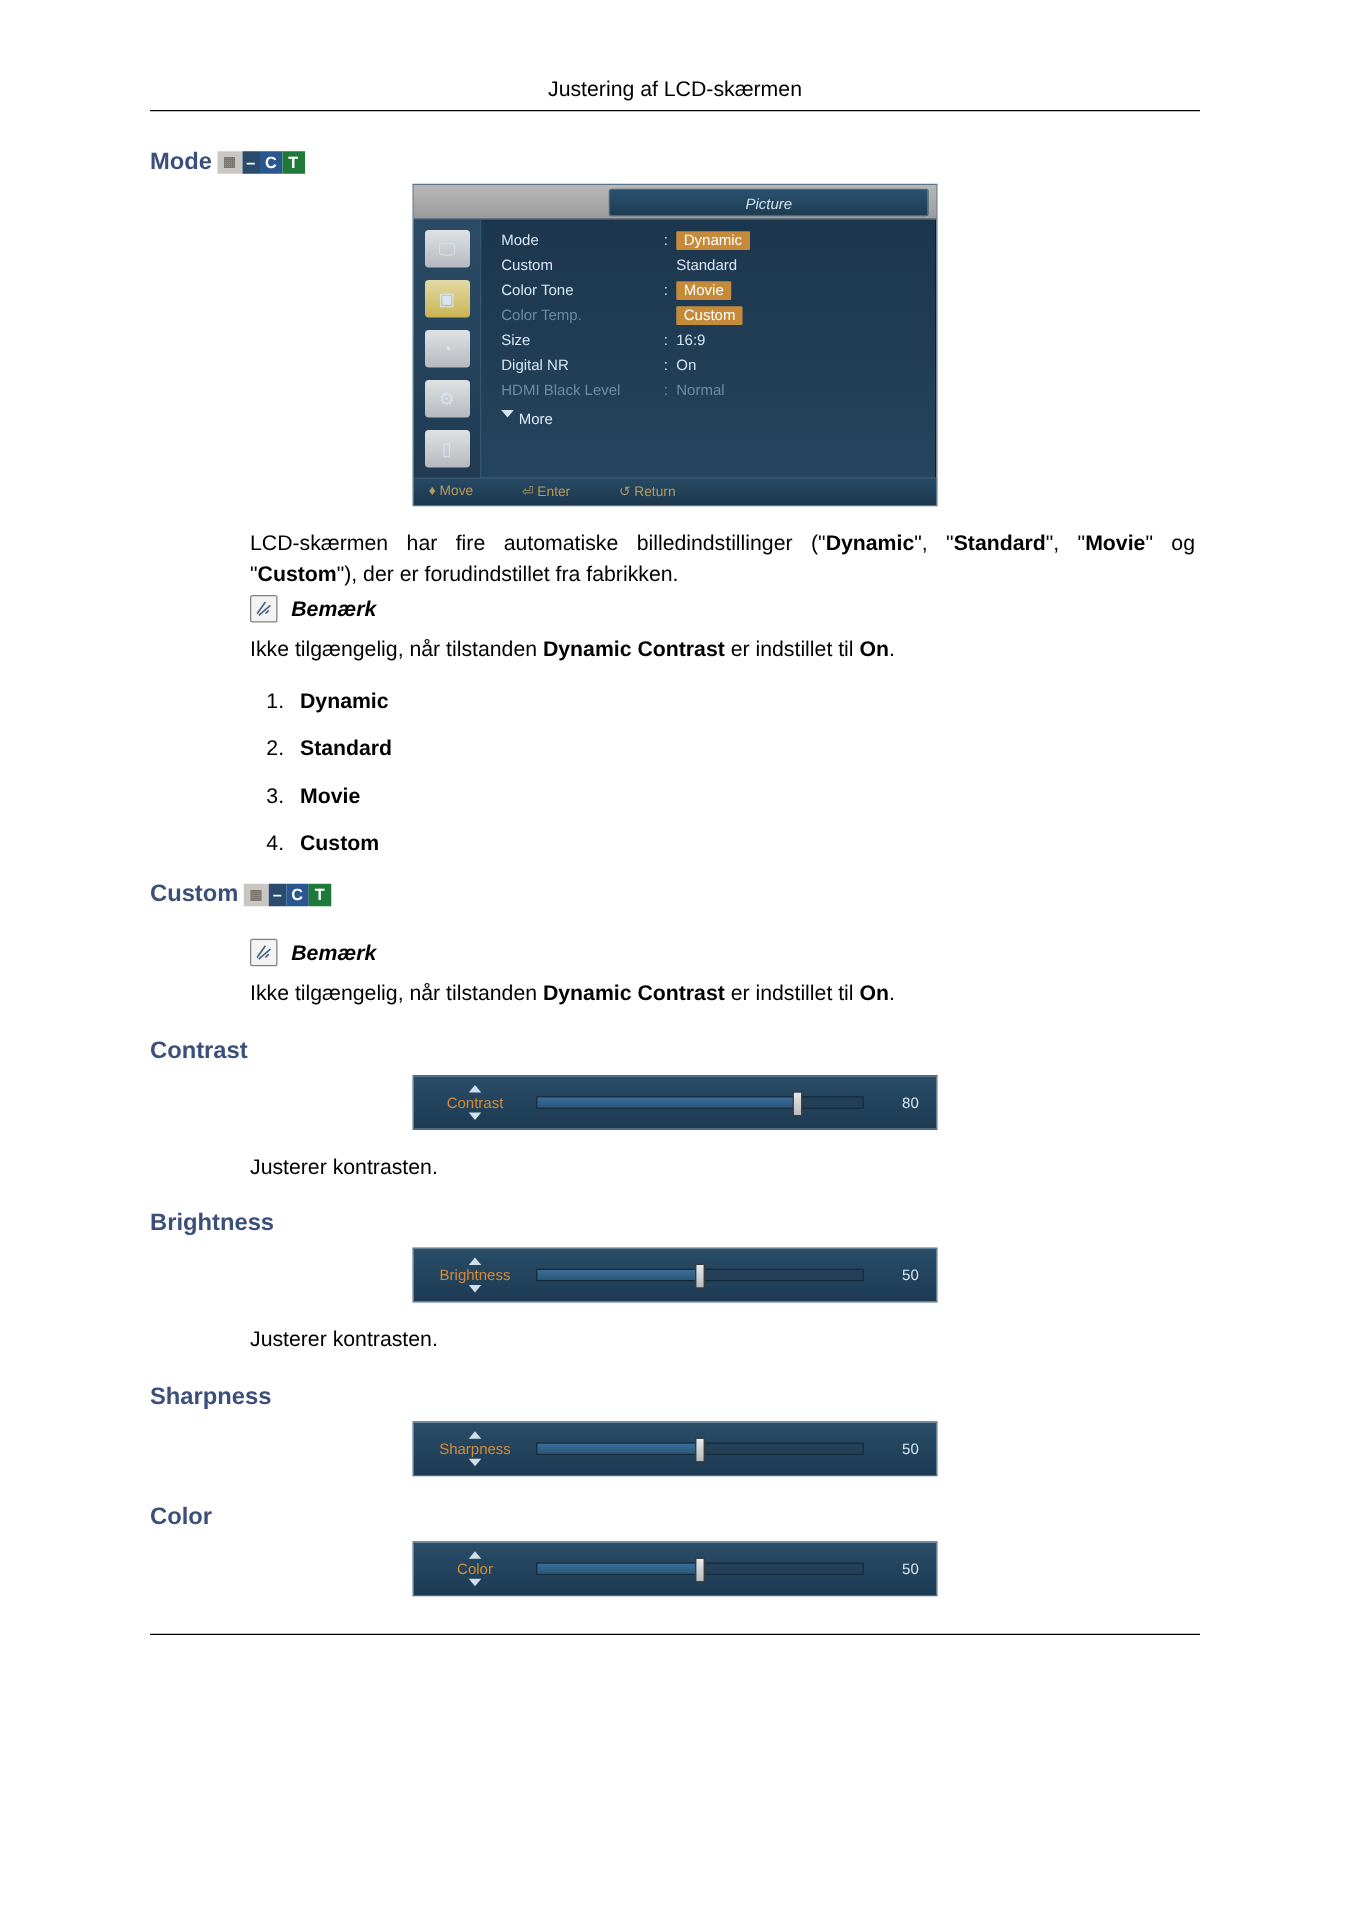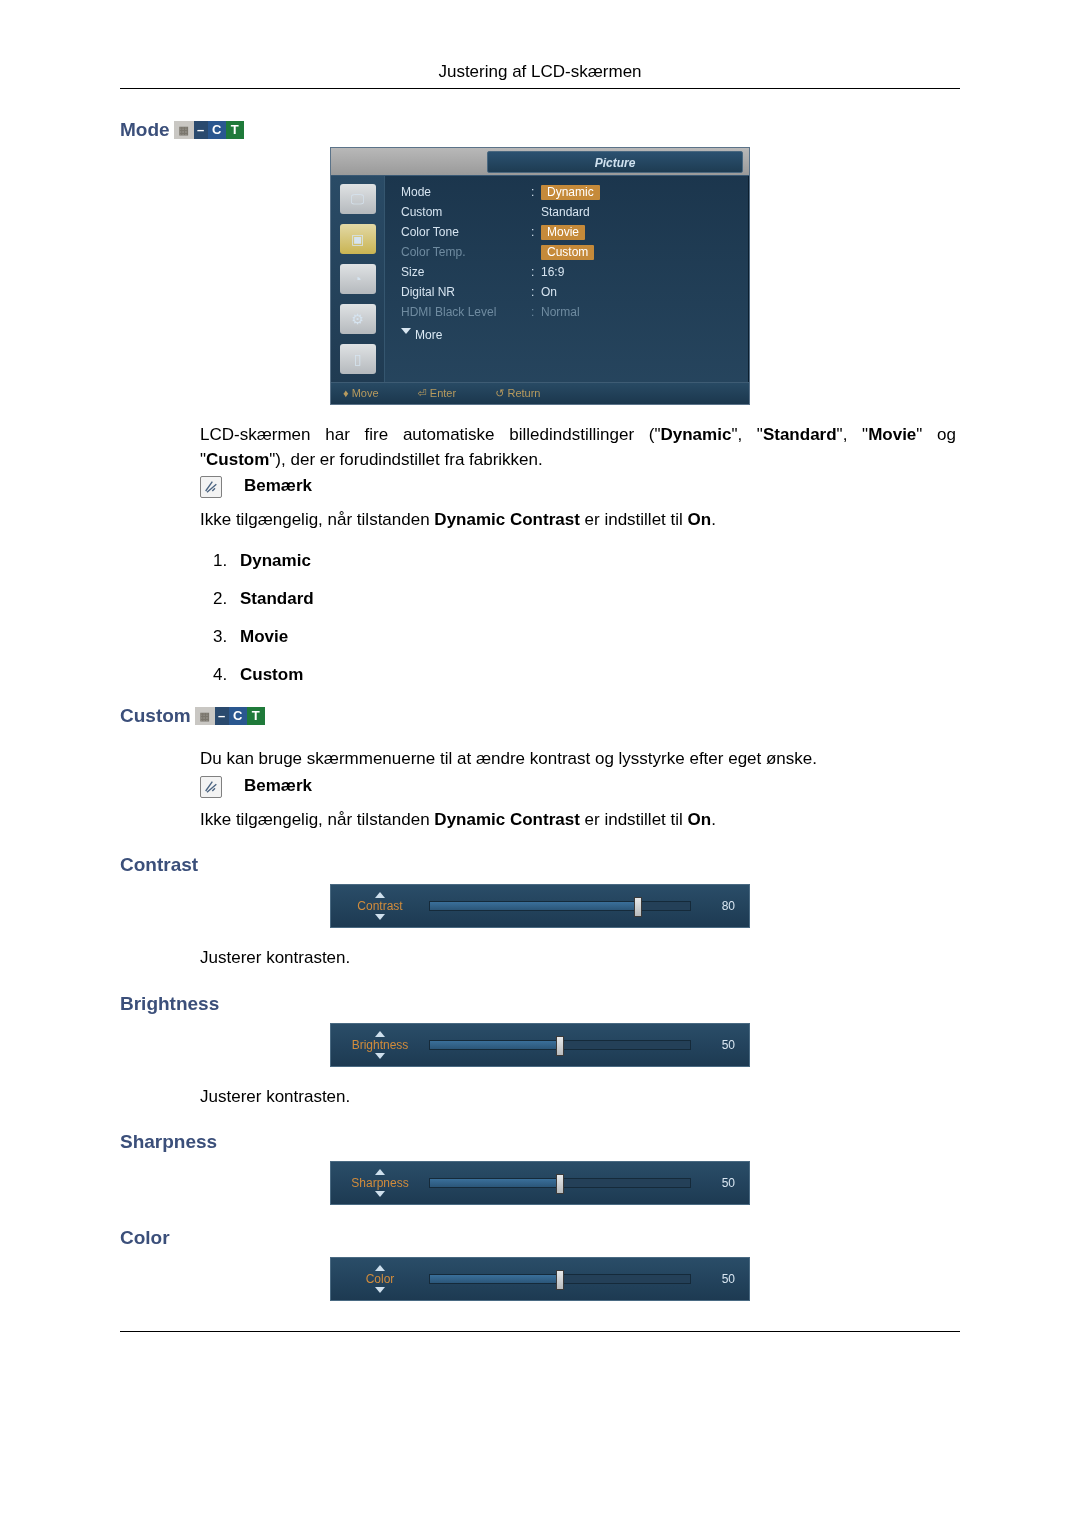--- a/index.html
+++ b/index.html
@@ -62,21 +62,20 @@
       background: linear-gradient(#1a344b,#27465f);
       border: 1px solid #5b7389;
       font-size: 12px;
       color: #d6e4f0;
       box-shadow: 0 0 0 1px #0b1e2e inset;
     }
     .osd-top {
       display:flex; align-items:center; height:28px;
       background: linear-gradient(#b8b8b8,#9a9a9a);
       border-bottom:1px solid #3a5974;
-      font-weight:bold;
     }
     .osd-topspacer{flex:0 0 150px;}
     .osd-title {
       flex:1; text-align:center;
       background:linear-gradient(#2b5170,#1e3c52);
       height:22px; line-height:22px;
       margin:3px 6px;
       color:#cfe1ef;
       font-style: italic;
       border:1px solid #4a6880;
@@ -125,21 +124,21 @@
     .osd-foot .lbl{color:#b79a5e;}
 
     .body-text {
       margin-left: 80px;
       margin-right: 4px;
       font-size: 17px;
       line-height: 1.45;
       text-align: justify;
     }
     .body-text.normal-left{ text-align:left; }
-    .note-row { display:flex; align-items:flex-start; gap:22px; margin-left:80px; margin-top:4px; margin-bottom:10px;}
+    .note-row { display:flex; align-items:flex-end; gap:11px; margin-left:80px; margin-top:4px; margin-bottom:10px;font-style:italic;}
     .note-icon {
       width:22px;height:22px;
       border:1px solid #808080;
       background:#f3f3f3;
       display:flex;align-items:center;justify-content:center;
       border-radius:2px;
     }
     .note-icon svg { width:16px;height:16px; }
     .note-label{ font-weight:bold; font-size:17px; }
     .spacer-sm{height:14px;}
@@ -301,21 +300,20 @@
   <div class="section-title">
     <span>Custom</span>
     <span class="badge-group">
       <span class="badge badge-pic">▦</span>
       <span class="badge badge-dash">–</span>
       <span class="badge badge-c">C</span>
       <span class="badge badge-t">T</span>
     </span>
   </div>
   <div class="spacer-sm"></div>
-  <div class="body-text normal-left">Du kan bruge skærmmenuerne til at ændre kontrast og lysstyrke efter eget ønske.</div>
   <div class="note-row">
     <span class="note-icon">
       <svg viewBox="0 0 24 24">
           <path fill="none" stroke="#4a6380" stroke-width="2" d="M4 18 L14 4 M6 20 L20 8 M14 18 l4-4"></path>
         </svg>
     </span>
     <span class="note-label">Bemærk</span>
   </div>
   <div class="body-text normal-left">
     Ikke tilgængelig, når tilstanden <b>Dynamic Contrast</b> er indstillet til <b>On</b>.

